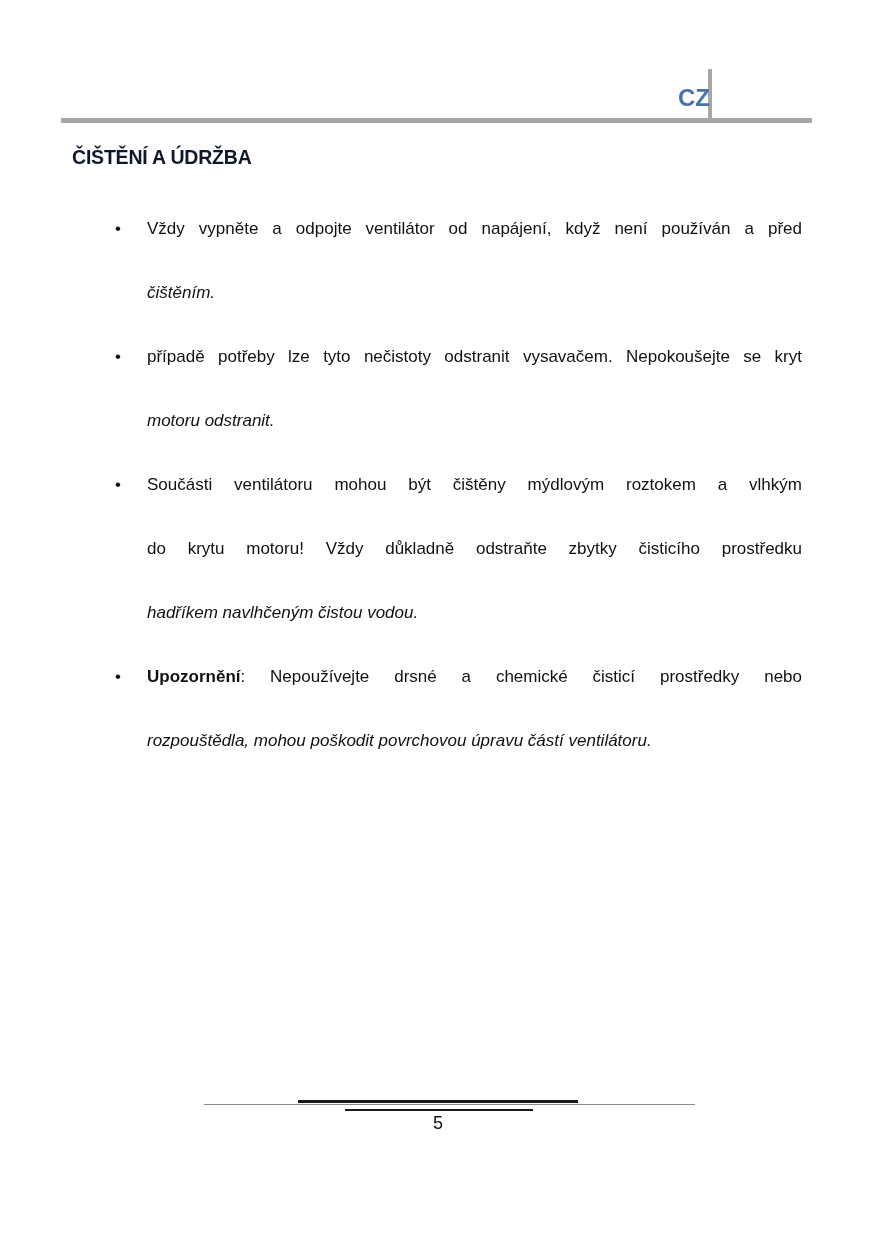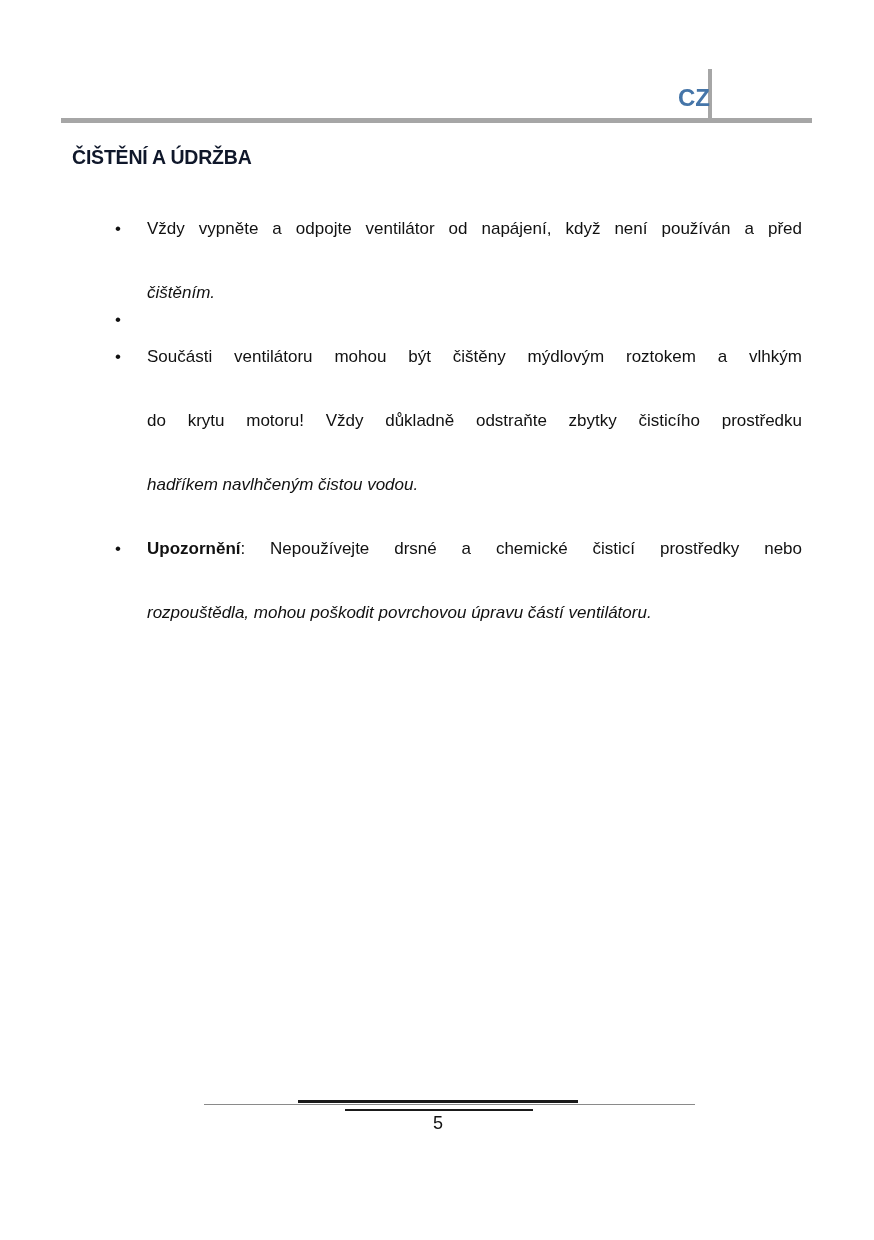--- a/index.html
+++ b/index.html
@@ -150,20 +150,22 @@
   <div class="bullet-list">
 
     <div class="bullet-item">
       <span class="bullet">•</span>
       <div class="line">Vždy vypněte a odpojte ventilátor od napájení, když není používán a před</div>
       <div class="line last">čištěním.</div>
     </div>
 
     <div class="bullet-item">
       <span class="bullet">•</span>
+      <div class="line">případě potřeby lze tyto nečistoty odstranit vysavačem. Nepokoušejte se kryt</div>
+      <div class="line last">motoru odstranit.</div>
     </div>
 
     <div class="bullet-item">
       <span class="bullet">•</span>
       <div class="line">Součásti ventilátoru mohou být čištěny mýdlovým roztokem a vlhkým</div>
       <div class="line">do krytu motoru! Vždy důkladně odstraňte zbytky čisticího prostředku</div>
       <div class="line last">hadříkem navlhčeným čistou vodou.</div>
     </div>
 
     <div class="bullet-item">

